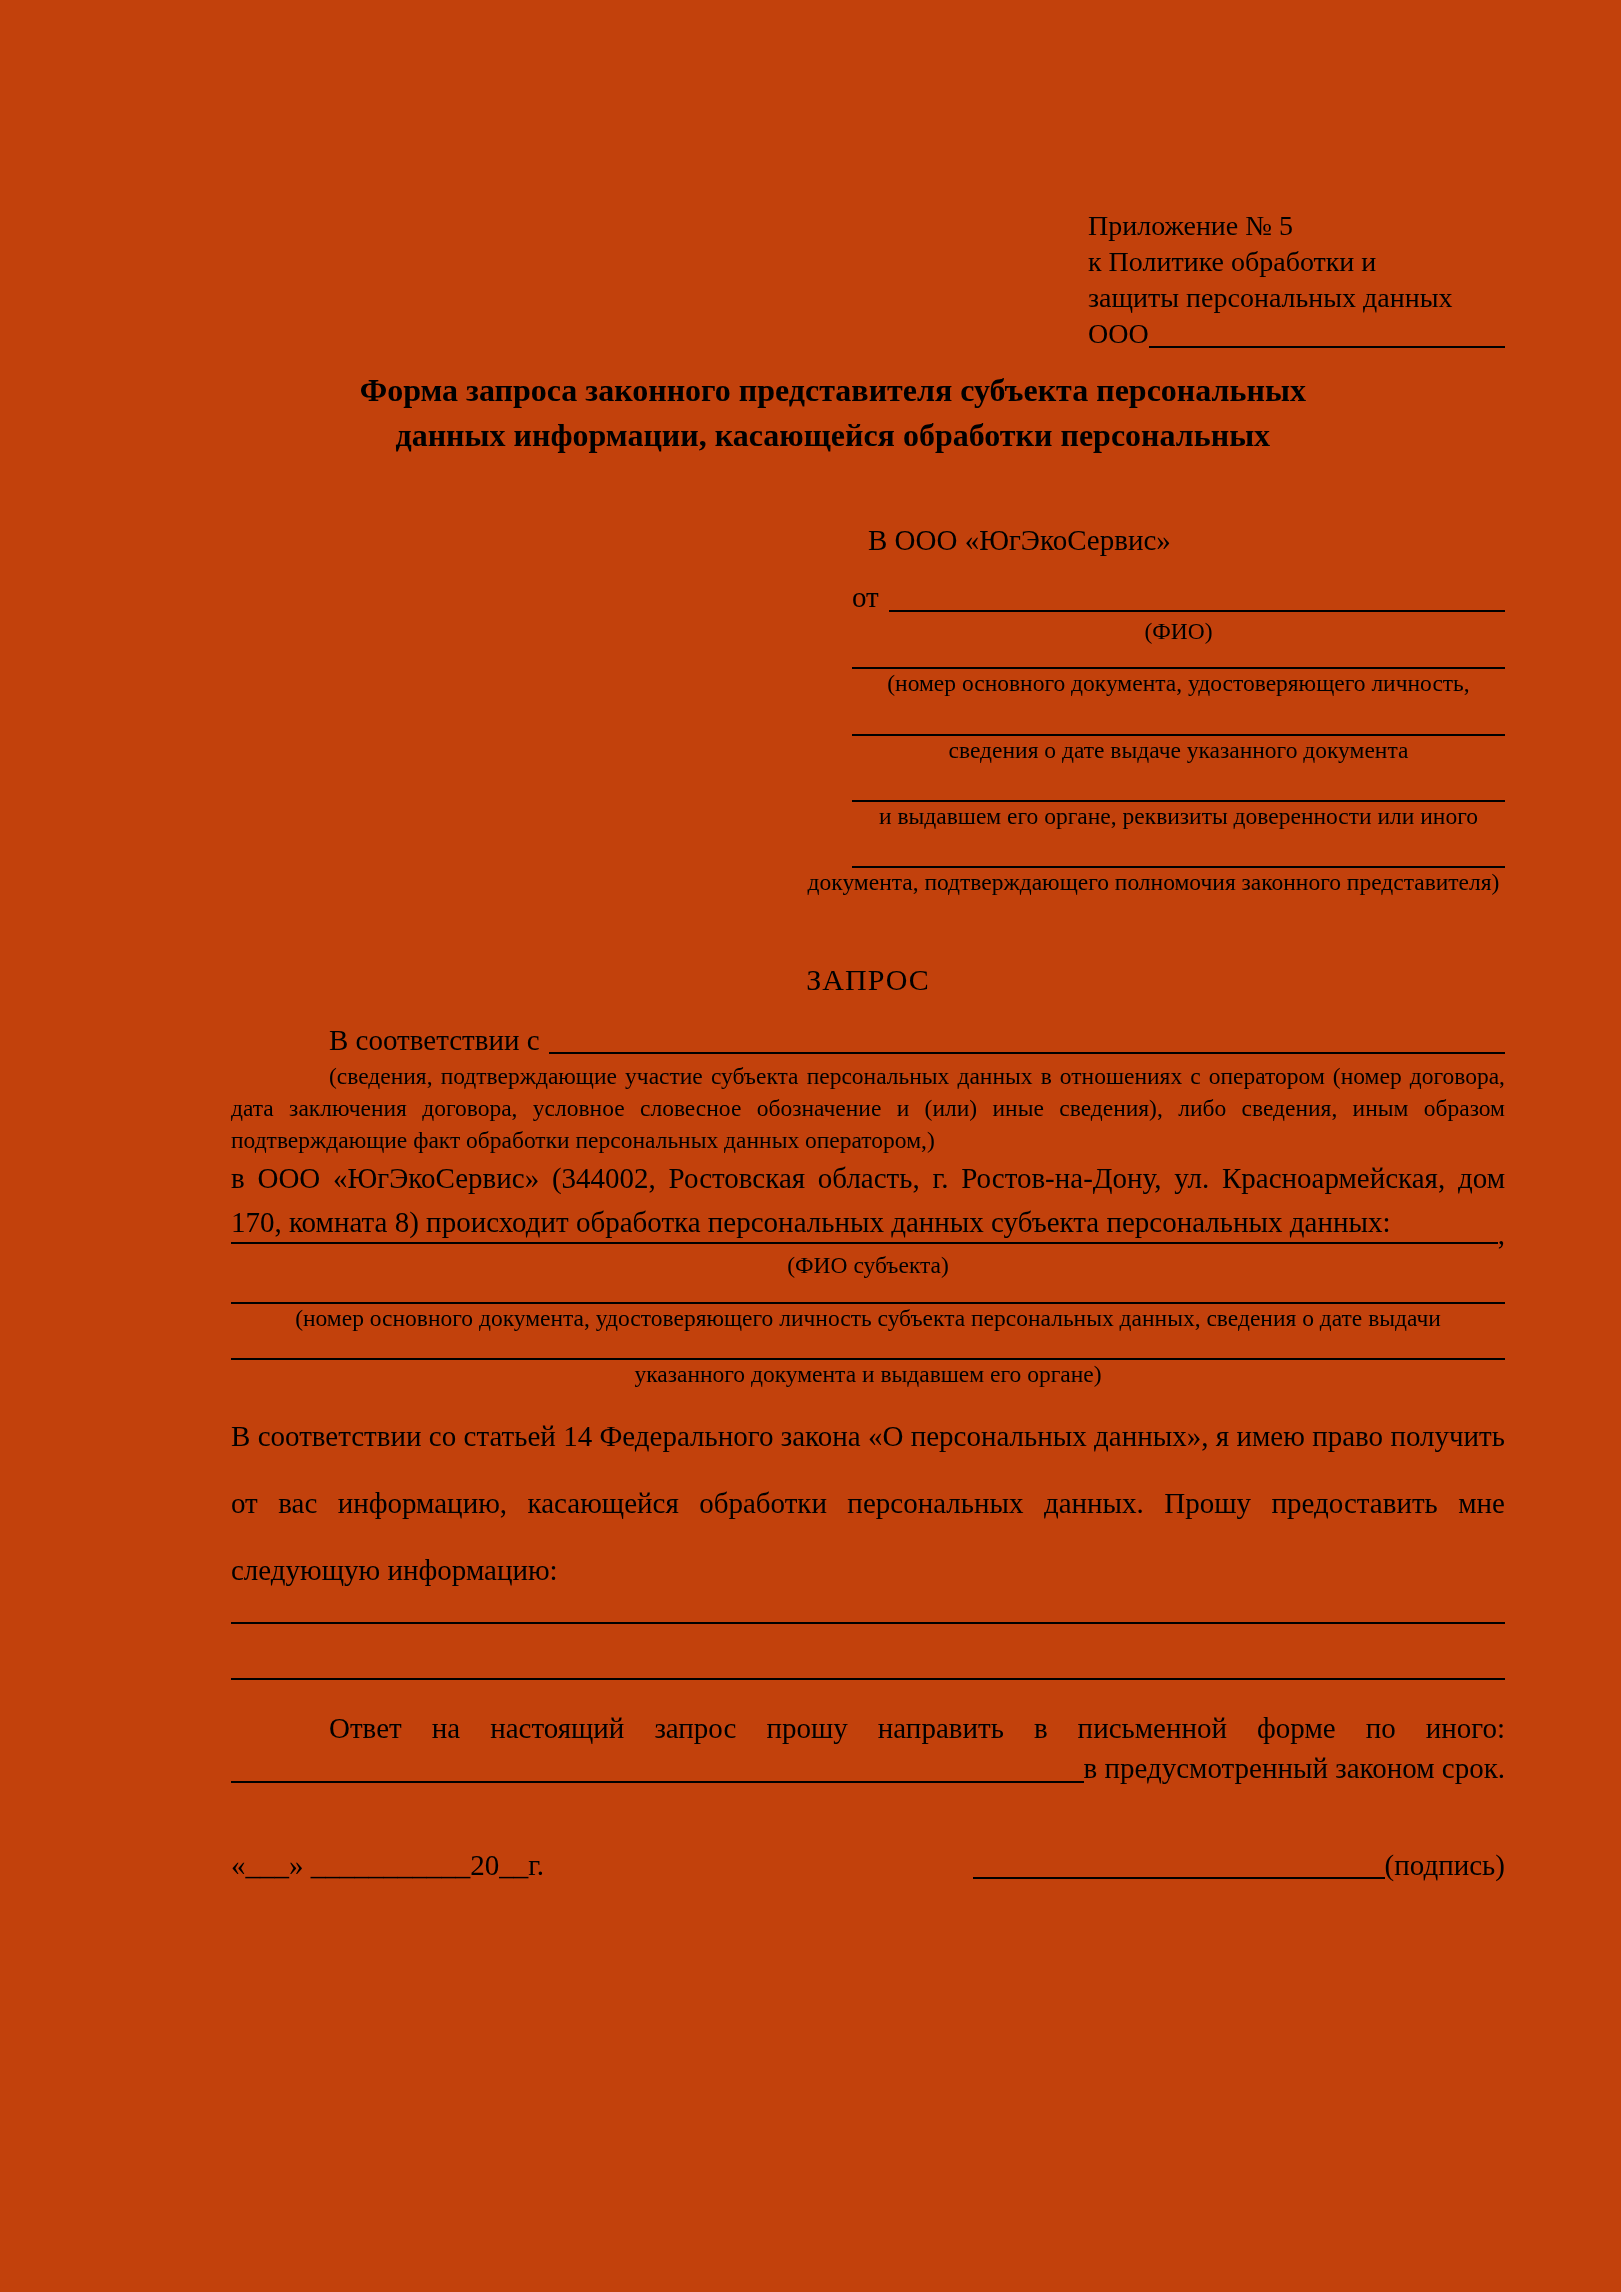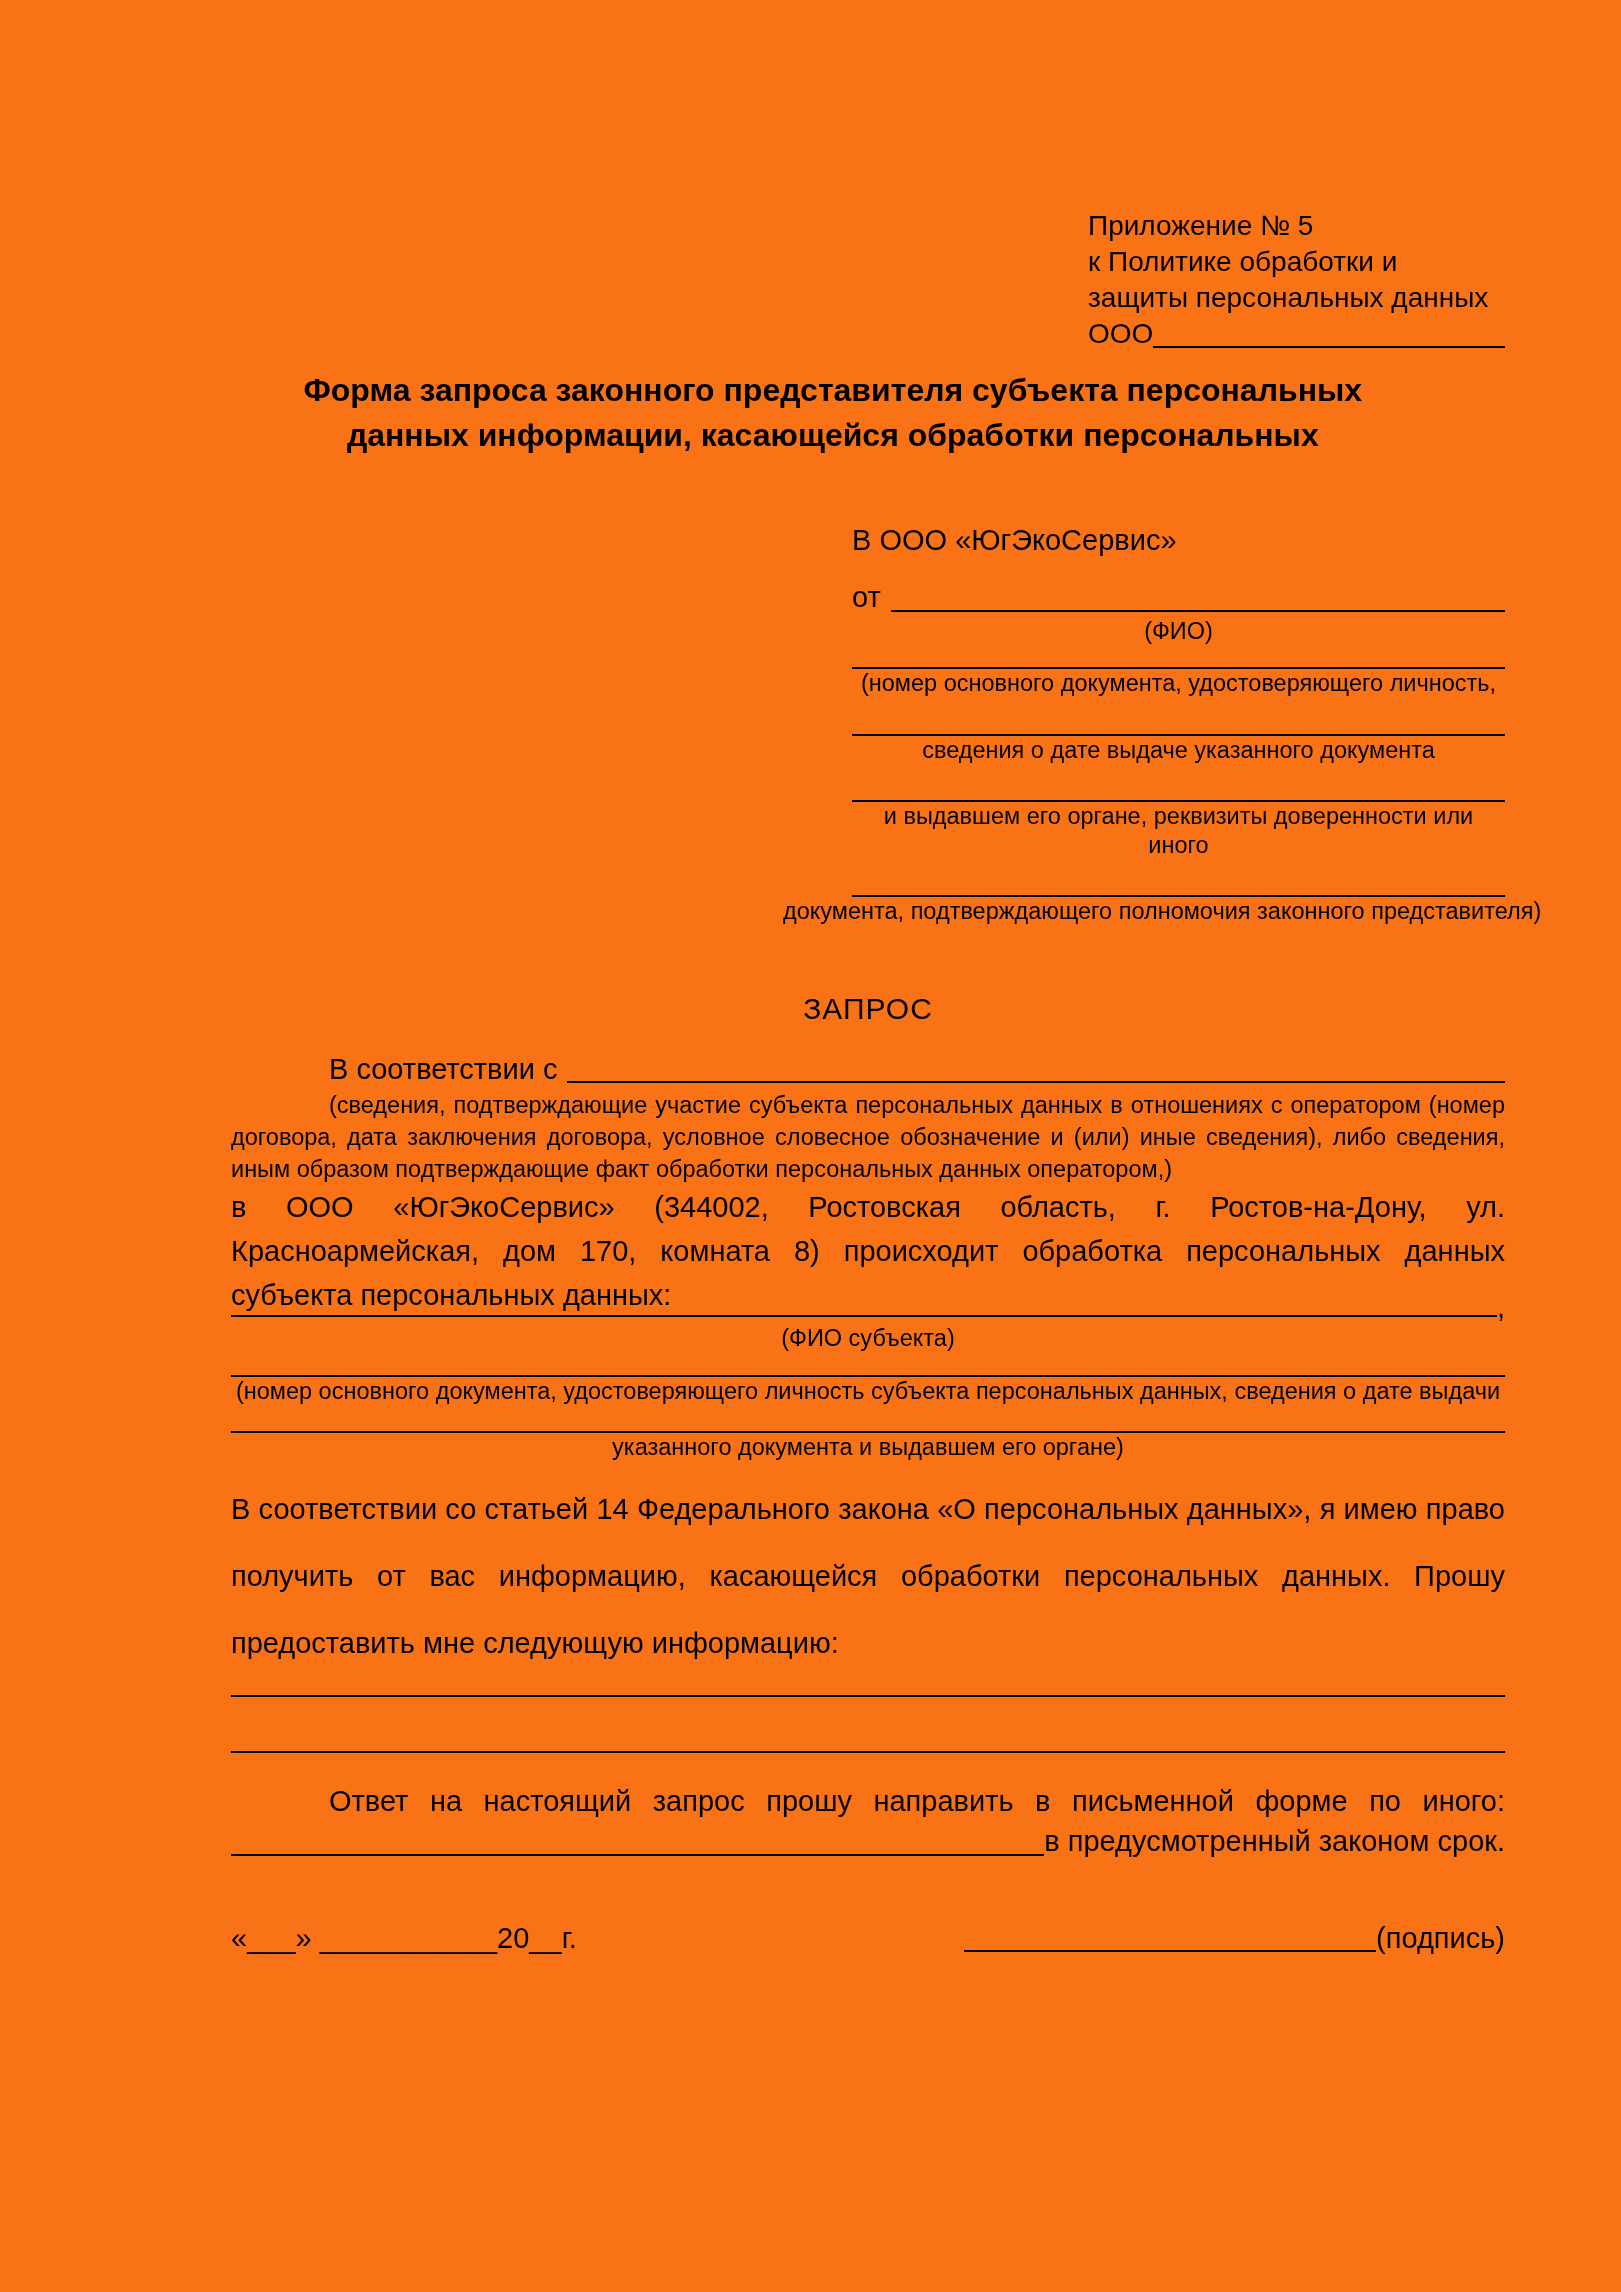--- a/index.html
+++ b/index.html
@@ -5,23 +5,23 @@
   html, body {
     margin: 0;
     padding: 0;
     background: #e8e8e8;
   }
   .page {
     position: relative;
     width: 1621px;
     height: 2293px;
     margin: 0 auto;
-    background: #f97316;
+    background: #c2410c;
     color: #000000;
-    font-family: Liberation Sans, sans-serif;
+    font-family: Liberation Serif, serif;
     font-size: 29px;
     box-sizing: border-box;
     padding: 208px 116px 0 231px;
     overflow: hidden;
   }
   .fill {
     border-bottom: 2px solid #000;
   }
   
   .appendix {
@@ -37,21 +37,21 @@
     text-align: center;
     font-weight: bold;
     font-size: 32px;
     line-height: 45px;
   }
   
   .addressee {
     margin-left: 621px;
     margin-top: 63px;
   }
-  .addressee .to { line-height: 39px; }
+  .addressee .to { line-height: 39px; margin-left: 16px; }
   .from-row {
     display: flex;
     margin-top: 9.8px;
     height: 47px;
     align-items: flex-end;
     justify-content: flex-end;
   }
   .from-row .lbl { line-height: 39px; }
   .from-row .fill { flex: 1; margin-left: 9.8px; margin-bottom: 4.9px; }
   .caption {

